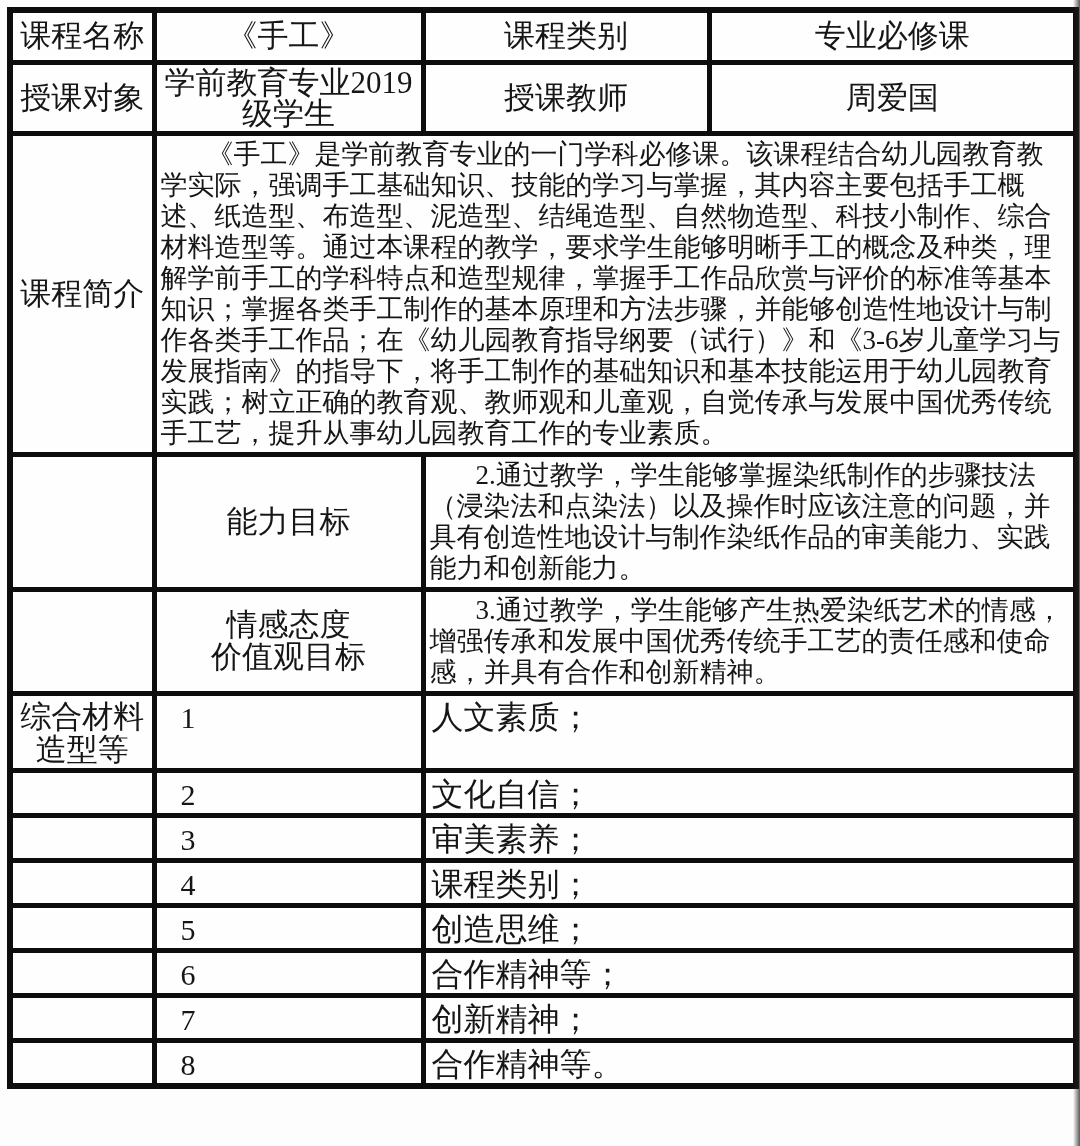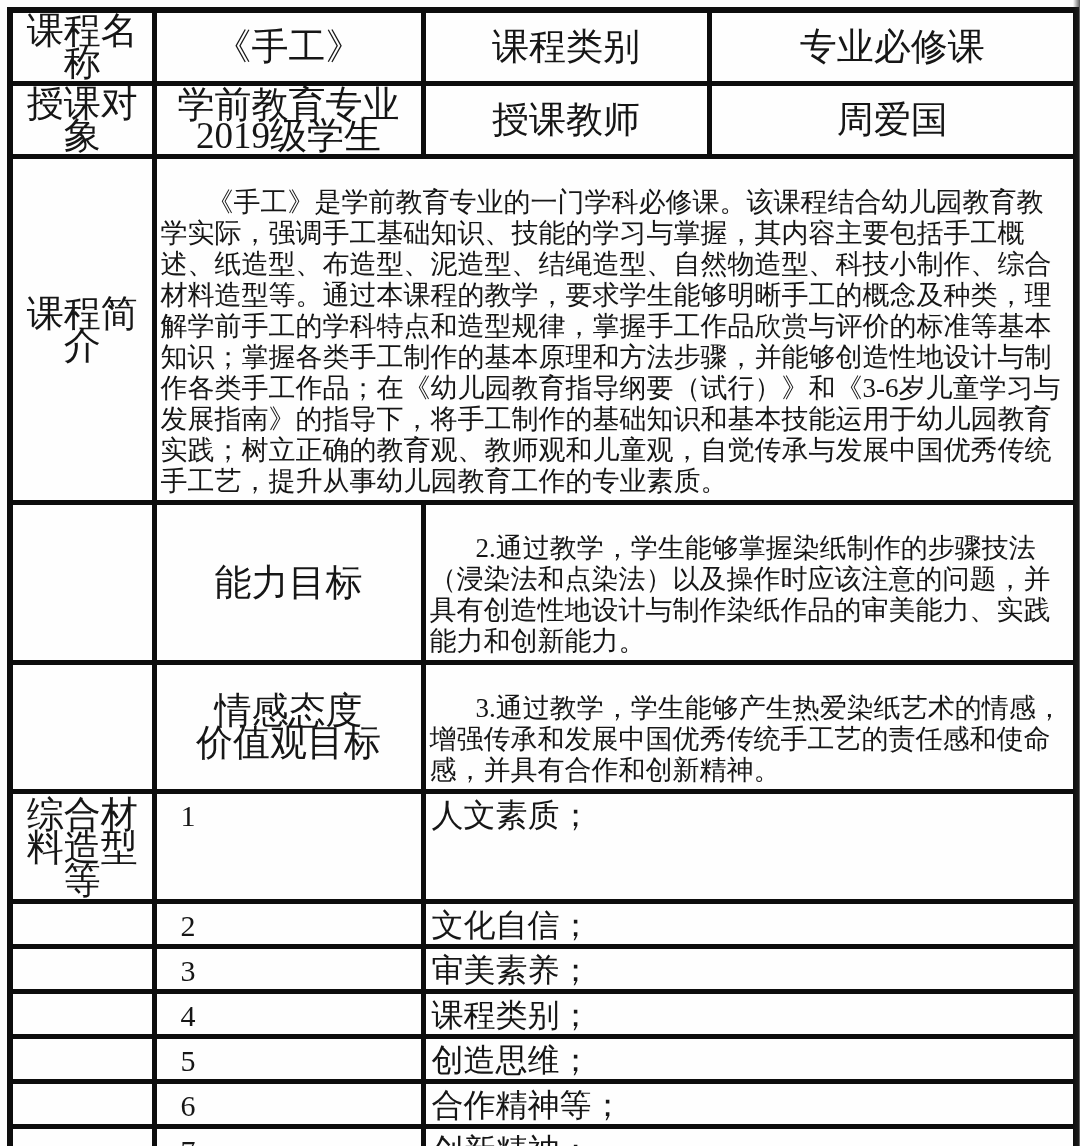--- a/index.html
+++ b/index.html
@@ -33,35 +33,35 @@
     table-layout: fixed;
     background: #fefefe;
   }
   col.c1 { width: 144px; }
   col.c2 { width: 269px; }
   col.c3 { width: 286px; }
   col.c4 { width: 367px; }
   td {
     border: 5px solid #0d0d0d;
     vertical-align: middle;
-    font-size: 37px;
+    font-size: 31px;
     line-height: 32px;
     padding: 2px 4px;
     overflow: hidden;
   }
   table.syllabus { border: 6px solid #0d0d0d; }
   td.center { text-align: center; }
   td.para {
     vertical-align: top;
     text-align: left;
     font-size: 27px;
     line-height: 31px;
     padding: 3px 8px 3px 4px;
   }
-  td.para .indent { text-indent: 1.7em; display: block; margin-top: 25px; }
+  td.para .indent { text-indent: 1.7em; display: block; }
   td.prewrap { white-space: pre-line; }
   td.numcell {
     vertical-align: top;
     text-align: left;
     padding: 6px 4px 2px 24px;
     font-size: 30px;
   }
   td.itemtext {
     vertical-align: top;
     text-align: left;

